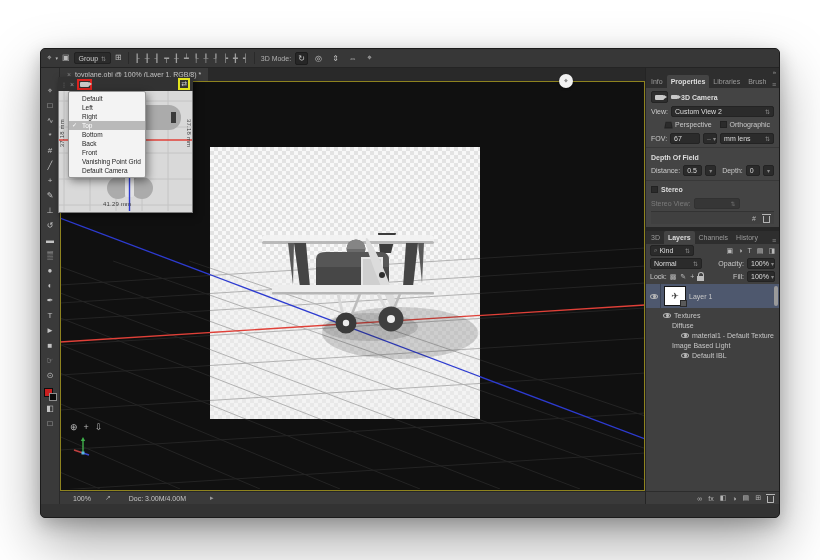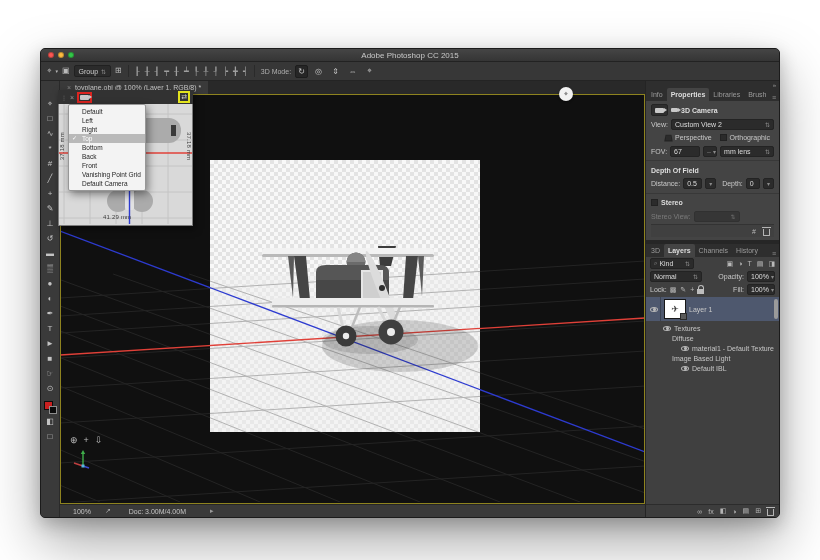--- a/index.html
+++ b/index.html
@@ -131,28 +131,20 @@
   .treewrap{padding:1px 0}
   .trow{display:flex;align-items:center;gap:3px;height:10px;font-size:7px;color:#c6c6c6;white-space:nowrap}
   .lfooter{margin-top:auto;height:13px;border-top:1px solid #2c2c2c;background:#3d3d3d;
     display:flex;align-items:center;justify-content:flex-end;gap:6px;padding:0 5px;color:#b5b5b5;font-size:7px}
 </style>
 </head>
 <body>
 
 <div class="window">
 
-  <div class="titlebar">
-    <div class="lights">
-      <span class="light" style="background:#fc5753"></span>
-      <span class="light" style="background:#fdbc40"></span>
-      <span class="light" style="background:#33c748"></span>
-    </div>
-    <span class="title">Adobe Photoshop CC 2015</span>
-  </div>
 
   <div class="optionsbar">
     <span class="obi">⌖</span>
     <span class="obi" style="font-size:5px">▾</span>
     <span class="obi">▣</span>
     <span class="pill">
       <span>Group</span>
       <span style="font-size:6px;color:#8a8a8a">⇅</span>
     </span>
     <span class="obi">⊞</span>

